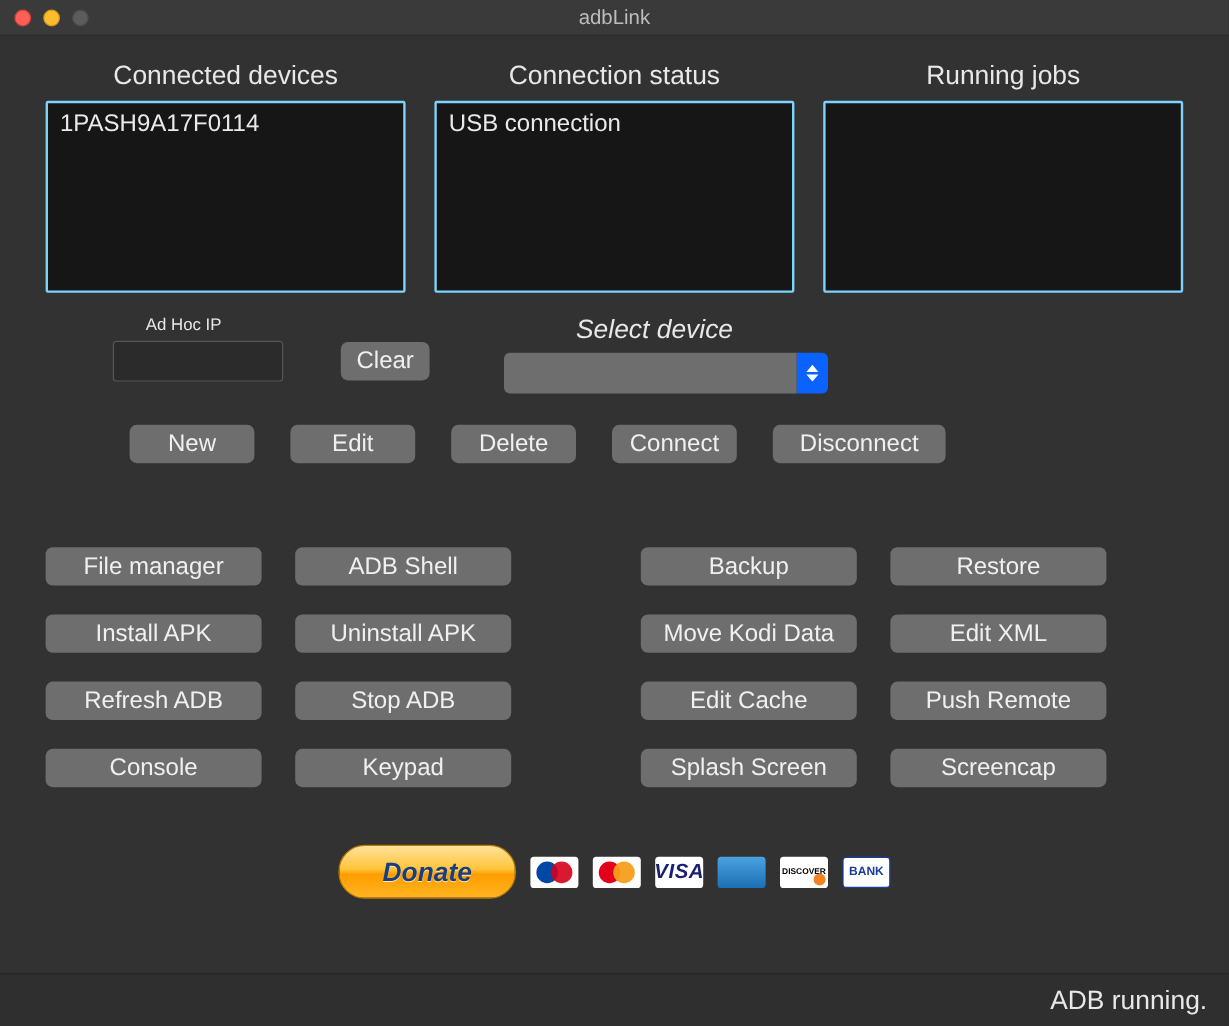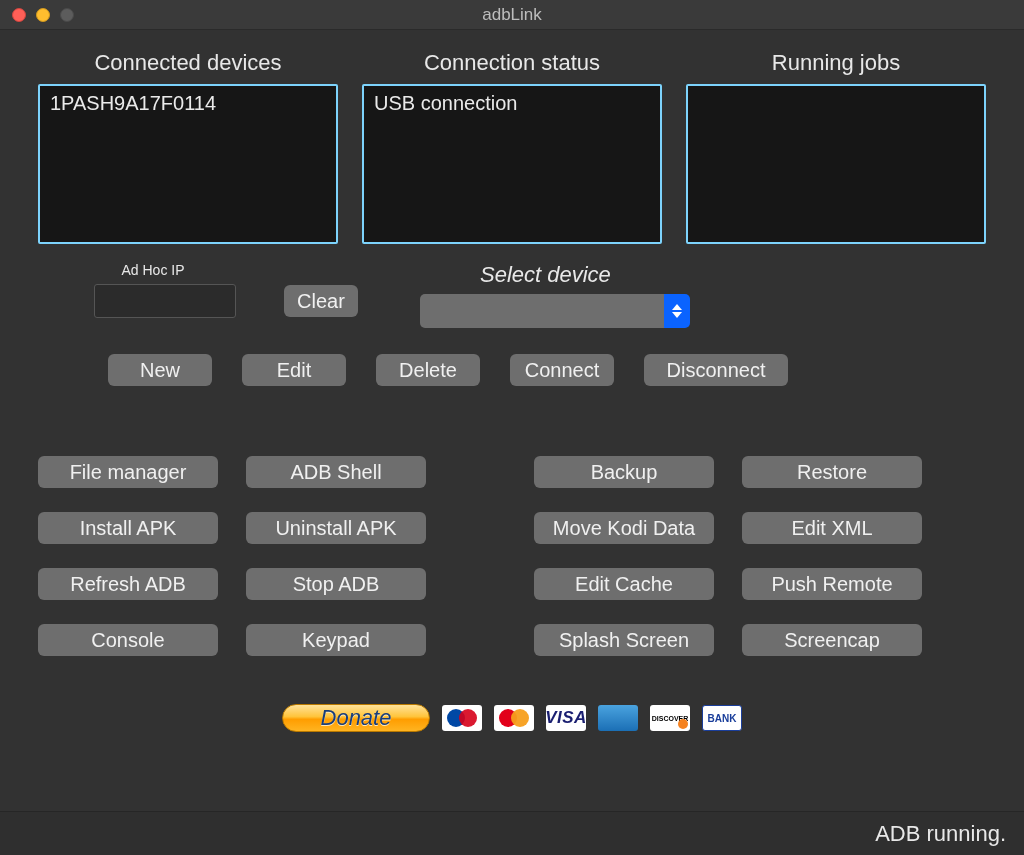--- a/index.html
+++ b/index.html
@@ -166,27 +166,27 @@
 
   
   .donate-row {
     margin-top: 48px;
     display: flex;
     justify-content: center;
     align-items: center;
     gap: 12px;
   }
   .donate-btn {
-    width: 148px; height: 28px;
+    width: 148px; height: 45px;
     background: linear-gradient(#ffe29a 0%, #ffc43a 45%, #ff9d00 55%, #ffb421 100%);
     border: 1px solid #b97900;
     border-radius: 22px;
     display:flex; align-items:center; justify-content:center;
     color:#1a3e7a;
-    font-weight: normal;
+    font-weight: bold;
     font-style: italic;
     font-size: 22px;
     text-shadow: 0 1px 0 #ffe9b8;
     cursor: pointer;
   }
   .card { width: 40px; height: 26px; border-radius: 3px; display:flex; align-items:center; justify-content:center; font-size:9px; font-weight:bold; color:#fff; position:relative; }
   .card.maestro { background:#fff; }
   .card.maestro::before { content:""; position:absolute; left:5px; top:4px; width:18px; height:18px; border-radius:50%; background:#0048a5; }
   .card.maestro::after  { content:""; position:absolute; left:17px; top:4px; width:18px; height:18px; border-radius:50%; background:#d6001a; mix-blend-mode:normal; opacity:0.9;}
   .card.master { background:#fff; }

